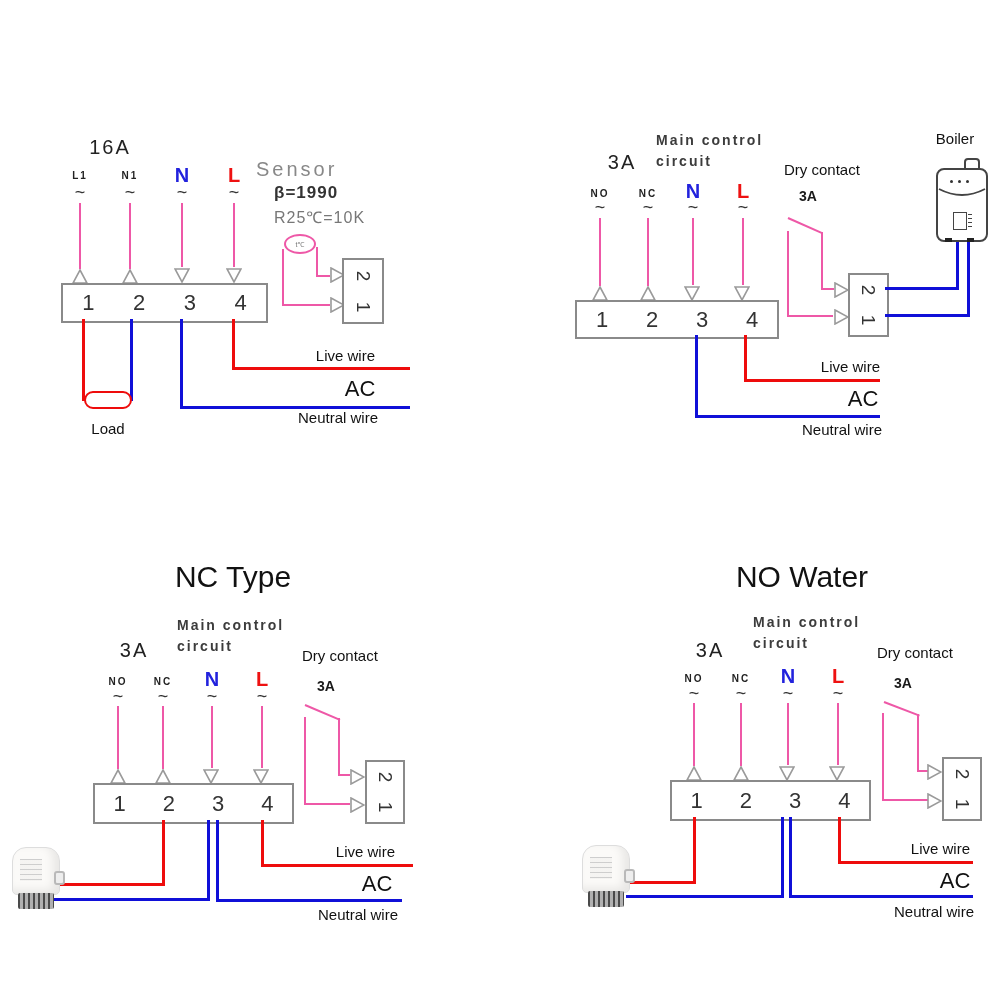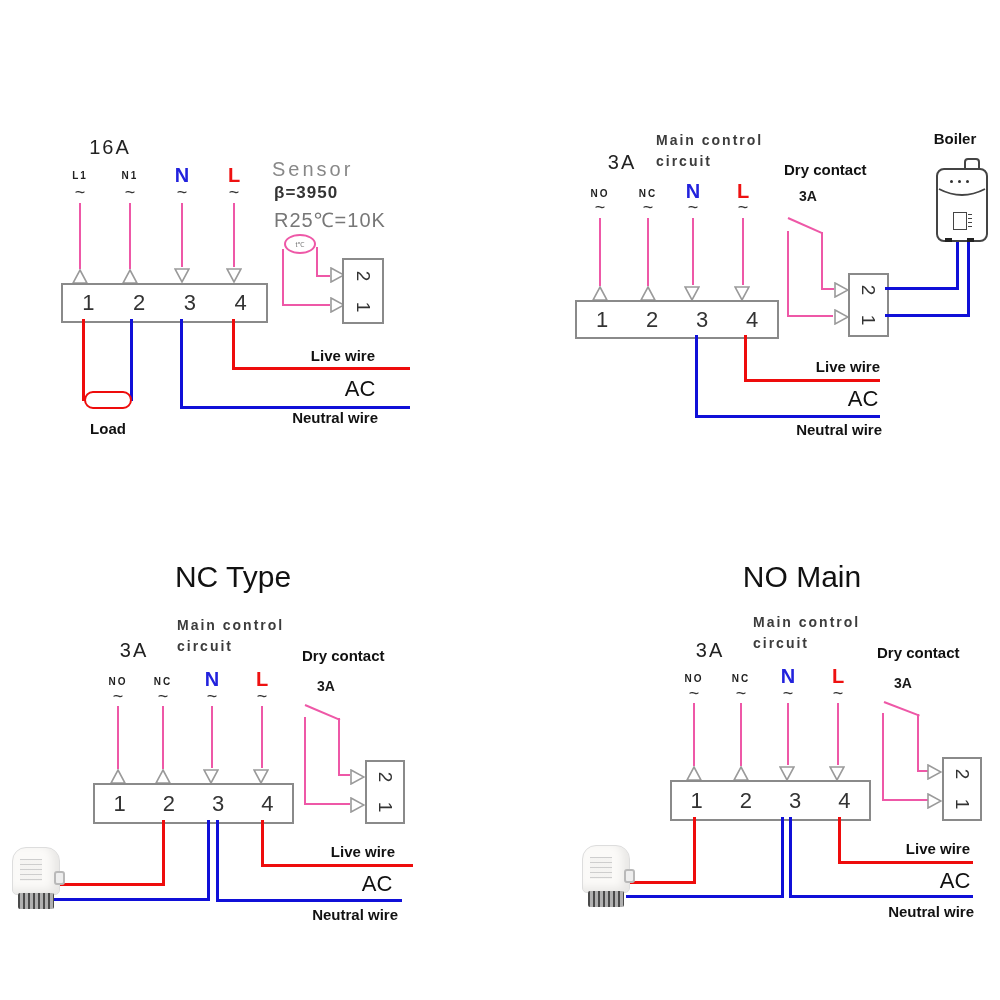--- a/index.html
+++ b/index.html
@@ -3,21 +3,21 @@
 <meta charset="utf-8">
 <style>
   html,body{margin:0;padding:0;background:#fff;}
   #canvas{position:relative;width:1000px;height:1000px;background:#ffffff;overflow:hidden;
           font-family:"Liberation Sans",sans-serif;}
   .t{position:absolute;color:#1a1a1a;white-space:nowrap;}
   .title{font-weight:bold;font-size:25px;text-align:center;color:#111;}
   .type-title{font-size:30px;text-align:center;color:#111;}
   .amp{font-size:20px;letter-spacing:2px;color:#222;text-align:center;}
   .mc{font-size:14px;font-weight:bold;letter-spacing:2px;color:#3c3c3c;}
-  .lbl{font-size:15px;font-weight:bold;color:#111;}
+  .lbl{font-size:15px;font-weight:normal;color:#111;}
   .lbl-r{text-align:right;}
   .lbl-c{text-align:center;}
   .ac{font-size:22px;color:#111;text-align:center;}
   .term-s{font-size:10px;font-weight:bold;letter-spacing:2px;color:#222;text-align:center;}
   .term-n{font-size:20px;font-weight:bold;color:#2222dd;text-align:center;}
   .term-l{font-size:20px;font-weight:bold;color:#ee1111;text-align:center;}
   .tilde{font-size:18px;color:#333;text-align:center;height:14px;line-height:12px;}
   .vw,.hw{position:absolute;}
   .pink{background:#ee58a7;}
   .red{background:#ee0c0c;}
@@ -28,21 +28,21 @@
         flex-direction:column;justify-content:space-around;align-items:center;
         font-size:19px;color:#333;}
   .sbox span{transform:rotate(90deg);}
   .arrow{position:absolute;width:16px;height:16px;}
   .blade{position:absolute;height:2px;transform-origin:0 50%;}
   .pill{position:absolute;border:2.5px solid #ee0c0c;border-radius:9px;background:#fff;}
   .probe{position:absolute;border:2px solid #ee58a7;border-radius:50%;background:#fff;
          display:flex;align-items:center;justify-content:center;font-size:7px;color:#777;}
   .sensor-t{font-size:20px;letter-spacing:3px;color:#888;}
   .sensor-b{font-size:17px;font-weight:600;color:#333;letter-spacing:1px;}
-  .sensor-r{font-size:20px;color:#777;letter-spacing:1px;}
+  .sensor-r{font-size:16px;color:#777;letter-spacing:1px;}
   
   .boiler{position:absolute;}
   .boiler .cap{position:absolute;border:2px solid #444;border-radius:4px 4px 0 0;background:#fff;}
   .boiler .body{position:absolute;border:2px solid #444;border-radius:8px;background:#fff;}
   .boiler .dot{position:absolute;width:3px;height:3px;border-radius:50%;background:#333;}
   .boiler .panel{position:absolute;border:1.5px solid #444;background:#fff;}
   .boiler .plines{position:absolute;background:repeating-linear-gradient(#444 0 1.5px,#fff 1.5px 4px);}
   .boiler .foot{position:absolute;background:#222;}
   
   .act{position:absolute;}
@@ -101,22 +101,22 @@
 
   <div class="vw blue" style="left:180px;top:319px;width:3px;height:90px"></div>
   <div class="hw blue" style="left:180px;top:406px;width:230px;height:3px"></div>
   <div class="vw red" style="left:232px;top:319px;width:3px;height:51px"></div>
   <div class="hw red" style="left:232px;top:367px;width:178px;height:3px"></div>
 
   <div class="t lbl lbl-r" style="left:295px;top:347px;width:80px">Live wire</div>
   <div class="t ac" style="left:330px;top:376px;width:60px">AC</div>
   <div class="t lbl lbl-r" style="left:278px;top:409px;width:100px">Neutral wire</div>
 
-  <div class="t sensor-t" style="left:272px;top:158px">Sensor</div>
-  <div class="t sensor-b" style="left:274px;top:183px">β=3950</div>
+  <div class="t sensor-t" style="left:256px;top:158px">Sensor</div>
+  <div class="t sensor-b" style="left:274px;top:183px">β=1990</div>
   <div class="t sensor-r" style="left:274px;top:206px">R25℃=10K</div>
 
   <div class="vw pink" style="left:316px;top:247px;width:2px;height:30px"></div>
   <div class="hw pink" style="left:316px;top:275px;width:14px;height:2px"></div>
   <div class="vw pink" style="left:282px;top:249px;width:2px;height:57px"></div>
   <div class="hw pink" style="left:282px;top:304px;width:48px;height:2px"></div>
   <div class="probe" style="left:284px;top:234px;width:28px;height:16px">
     <span>t℃</span>
   </div>
   <div class="arrow" style="left:329px;top:267px"><svg width="16" height="16" viewBox="0 0 16 16">
@@ -285,21 +285,21 @@
     <span>1</span>
   </div>
 
   <div class="act" style="left:10px;top:845px;width:52px;height:68px">
     <div class="abody" style="left:2px;top:2px;width:46px;height:46px"></div>
     <div class="alabel" style="left:10px;top:14px;width:22px;height:22px"></div>
     <div class="aclip" style="left:44px;top:26px;width:7px;height:10px"></div>
     <div class="acollar" style="left:8px;top:48px;width:36px;height:16px"></div>
   </div>
 
-  <div class="t type-title" style="left:702px;top:560px;width:200px">NO Main</div>
+  <div class="t type-title" style="left:702px;top:560px;width:200px">NO Water</div>
   <div class="t amp" style="left:688px;top:639px;width:44px">3A</div>
   <div class="t mc" style="left:753px;top:614px">Main control</div>
   <div class="t mc" style="left:753px;top:635px">circuit</div>
   <div class="t lbl" style="left:877px;top:644px">Dry contact</div>
   <div class="t lbl-c" style="left:883px;top:675px;width:40px;font-size:14px;font-weight:bold">3A</div>
 
   <div class="t term-s" style="left:680px;top:673px;width:28px">NO</div>
   <div class="t term-s" style="left:727px;top:673px;width:28px">NC</div>
   <div class="t term-n" style="left:774px;top:665px;width:28px">N</div>
   <div class="t term-l" style="left:824px;top:665px;width:28px">L</div>

